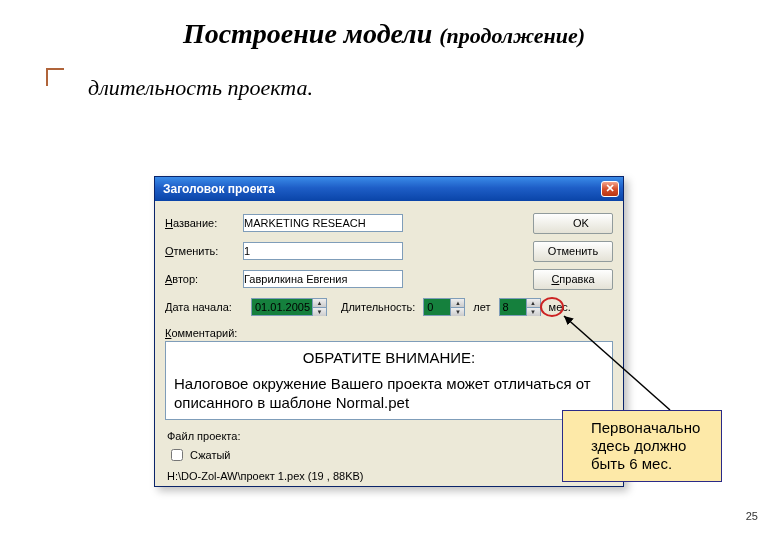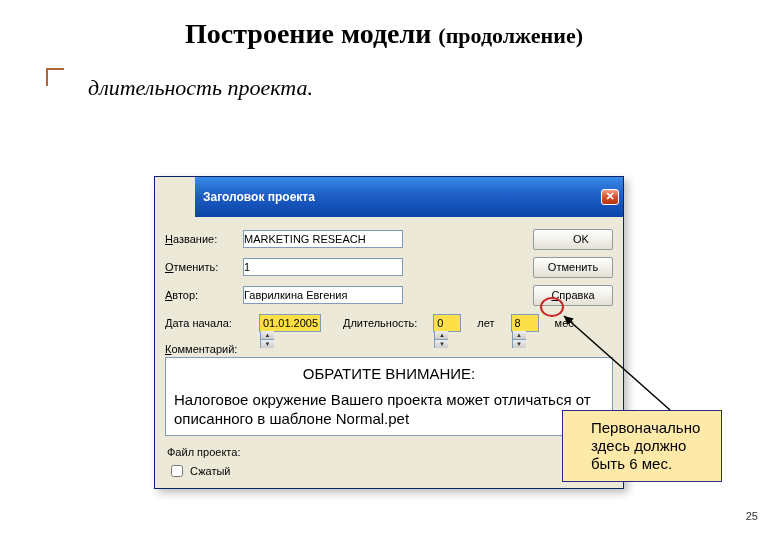--- a/index.html
+++ b/index.html
@@ -6,20 +6,21 @@
   body {
     margin: 0;
     width: 780px;
     height: 540px;
     background: #fff;
     font-family: "Times New Roman", serif;
     position: relative;
     overflow: hidden;
   }
   .slide-title {
+    font-style: italic;
     font-size: 28px;
     text-align: center;
     margin: 18px 12px 10px 0;
   }
   .slide-title .sub { font-size: 22px; }
   .red-corner {
     position: absolute;
     left: 46px;
     top: 68px;
     width: 18px;
@@ -41,29 +42,28 @@
     top: 176px;
     width: 470px;
     background: #ece9d8;
     border: 1px solid #0a246a;
     box-shadow: 4px 4px 8px rgba(0,0,0,.25);
     font-family: Tahoma, Arial, sans-serif;
     font-size: 11px;
     font-style: normal;
   }
   .titlebar {
-    height: 40px;
+    height: 24px;
     background: linear-gradient(to bottom, #3a8be8 0%, #1e5ec7 45%, #0a44a8 100%);
     color: #fff;
     display: flex;
     align-items: center;
     padding: 0 4px 0 8px;
     font-weight: bold;
     font-size: 12px;
-    margin-left: 40px;
   }
   .titlebar .spacer { flex: 1; }
   .close-btn {
     width: 18px; height: 16px;
     background: linear-gradient(to bottom, #f4a38a, #d64f2c 50%, #b83512);
     border: 1px solid #fff;
     border-radius: 3px;
     color: #fff;
     font-weight: bold;
     font-size: 11px;
@@ -82,23 +82,22 @@
     padding: 0 0;
     font: 11px Tahoma, Arial, sans-serif;
     flex: 1;
     display: flex;
     align-items: center;
   }
   .w-name { width: 160px; flex: none; }
   .spinbox {
     display: inline-flex;
     border: 1px solid #7f9db9;
-    background: #fde047;
+    background: #15803d;
     height: 18px;
-    flex-direction: column;
   }
   .spinbox .val { width: 26px; padding: 0 3px; line-height:16px; }
   .spinbox.wdate .val { width: 60px; }
   .spin { display:flex; flex-direction:column; }
   .spin span {
     width: 14px; height: 8.5px;
     background: linear-gradient(#eee,#ccc);
     border-left: 1px solid #7f9db9;
     font-size: 6px; line-height:8px; text-align:center; color:#333;
     cursor:pointer;
@@ -198,21 +197,21 @@
       <div class="field w-name">MARKETING RESEACH</div>
     </div>
     <div class="row">
       <span class="lbl lbl-u">Отменить:</span>
       <div class="field w-name">1</div>
     </div>
     <div class="row">
       <span class="lbl lbl-u">Автор:</span>
       <div class="field w-name">Гаврилкина Евгения</div>
     </div>
-    <div class="row" style="gap:16px;">
+    <div class="row" style="gap:8px;">
       <span class="lbl">Дата начала:</span>
       <div class="spinbox wdate">
         <span class="val">01.01.2005</span>
         <span class="spin">
             <span>▲</span>
             <span>▼</span>
           </span>
       </div>
       <span style="margin-left:6px;">Длительность:</span>
       <div class="spinbox">
@@ -238,20 +237,21 @@
       <div class="hdr">ОБРАТИТЕ ВНИМАНИЕ:</div>
       <div>Налоговое окружение Вашего проекта может отличаться от описанного в шаблоне Normal.pet</div>
     </div>
 
     <div class="file-group">
       <div>Файл проекта:</div>
       <label class="cb">
         <input type="checkbox" style="">
         <span>Сжатый</span>
       </label>
+      <div class="path">H:\DO-Zol-AW\проект 1.pex (19 , 88KB)</div>
     </div>
   </div>
 </div>
 
 <div class="circle-highlight" style="left:540px; top:297px;"></div>
 
 <svg class="arrow-line">
   <defs>
       <marker id="ah" markerWidth="8" markerHeight="8" refX="6" refY="3" orient="auto">
     <path d="M0,0 L6,3 L0,6 Z" fill="#000"></path>

